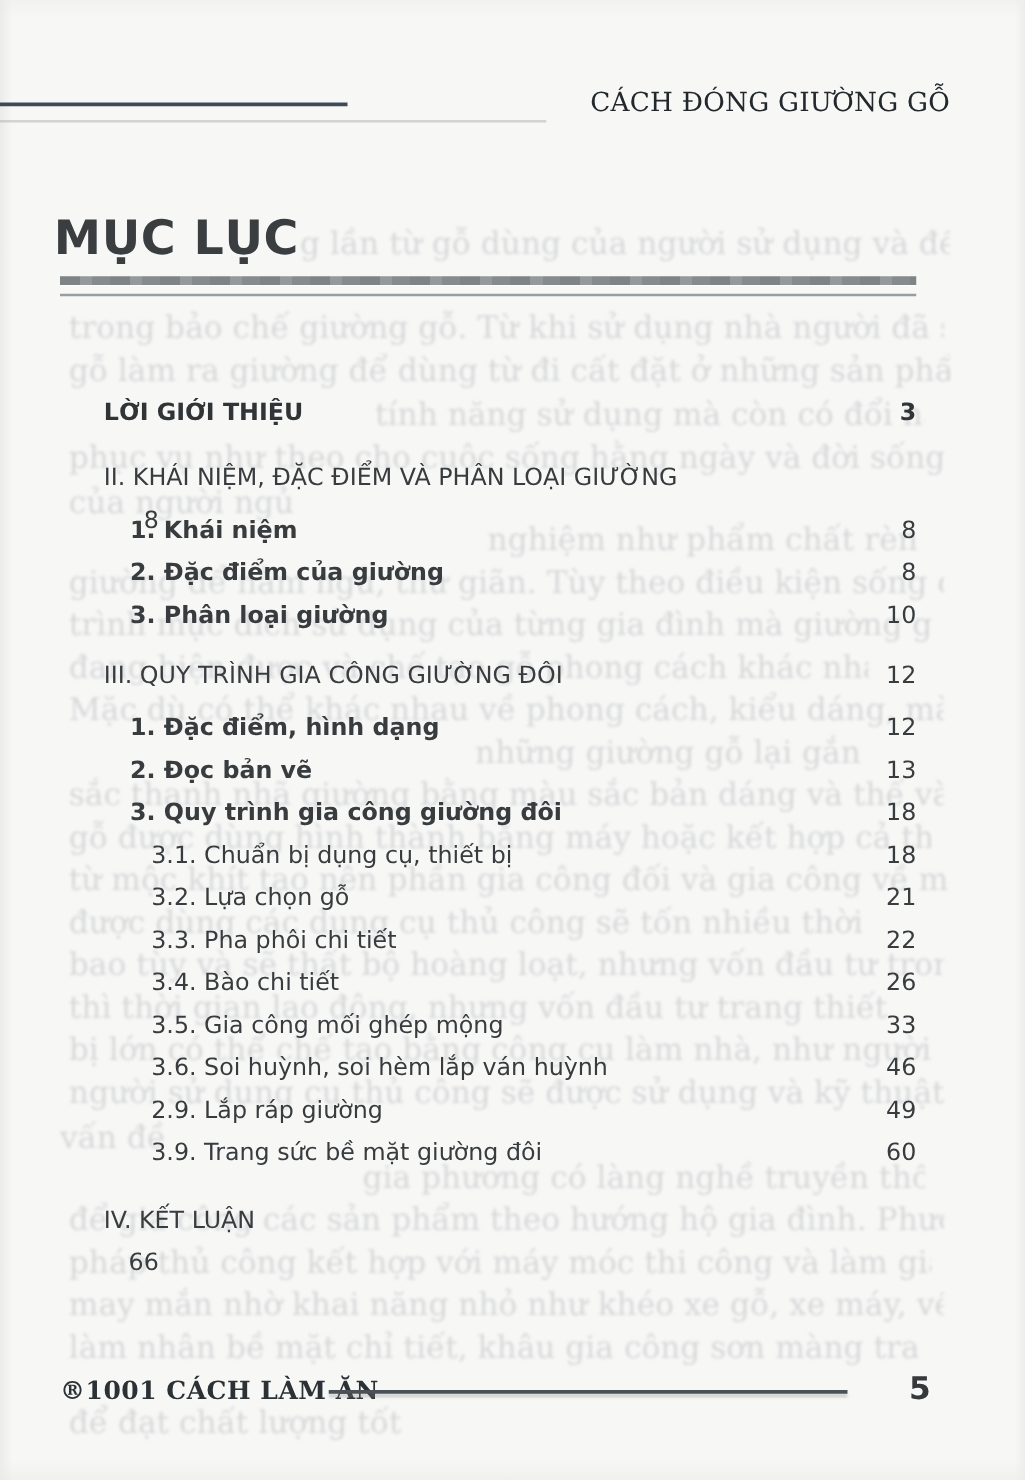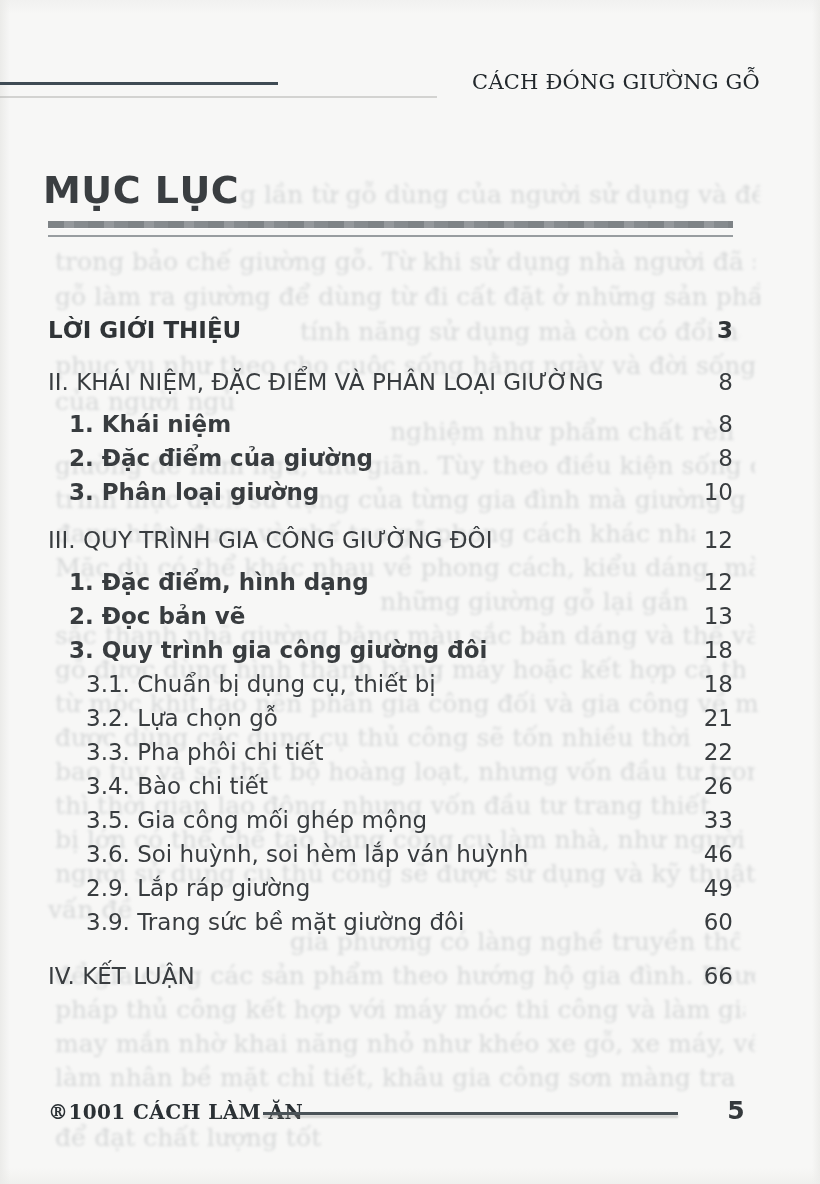--- a/index.html
+++ b/index.html
@@ -63,32 +63,33 @@
     position:absolute;left:48px;top:235px;width:685px;height:2px;
     background:#989da0;
   }
 
   
   .toc{
     position:absolute;left:48px;top:313px;width:685px;
   }
   .toc-row{
     display:flex;justify-content:space-between;align-items:baseline;
-    font-size:23px;line-height:34px;height:34px;
+    font-size:19px;line-height:34px;height:34px;
     color:#383c3f;
+    margin-left:35px;
   }
   .toc-row .lbl{white-space:nowrap;}
   .toc-row .pg{text-align:right;min-width:44px;}
   .toc-row.bold{font-weight:bold;color:#303437;}
   .toc-row.lvl1 .lbl{padding-left:21px;font-weight:bold;}
   .toc-row.lvl2 .lbl{padding-left:38px;}
   .gap-a{margin-top:14px;}
-  .gap-b{margin-top:18px;}
+  .gap-b{margin-top:18px;flex-direction:column;}
   .gap-c{margin-top:8px;}
-  .gap-d{margin-top:20px;}
+  .gap-d{margin-top:20px;flex-direction:column;}
 
   
   .footer-brand{
     position:absolute;left:48px;top:1100px;
     font-family:"DejaVu Serif", serif;font-weight:bold;
     font-size:20px;letter-spacing:.4px;color:#2b3135;
   }
   .footer-rule{
     position:absolute;left:263px;top:1112px;width:415px;height:3px;
     background:#4a5257;

